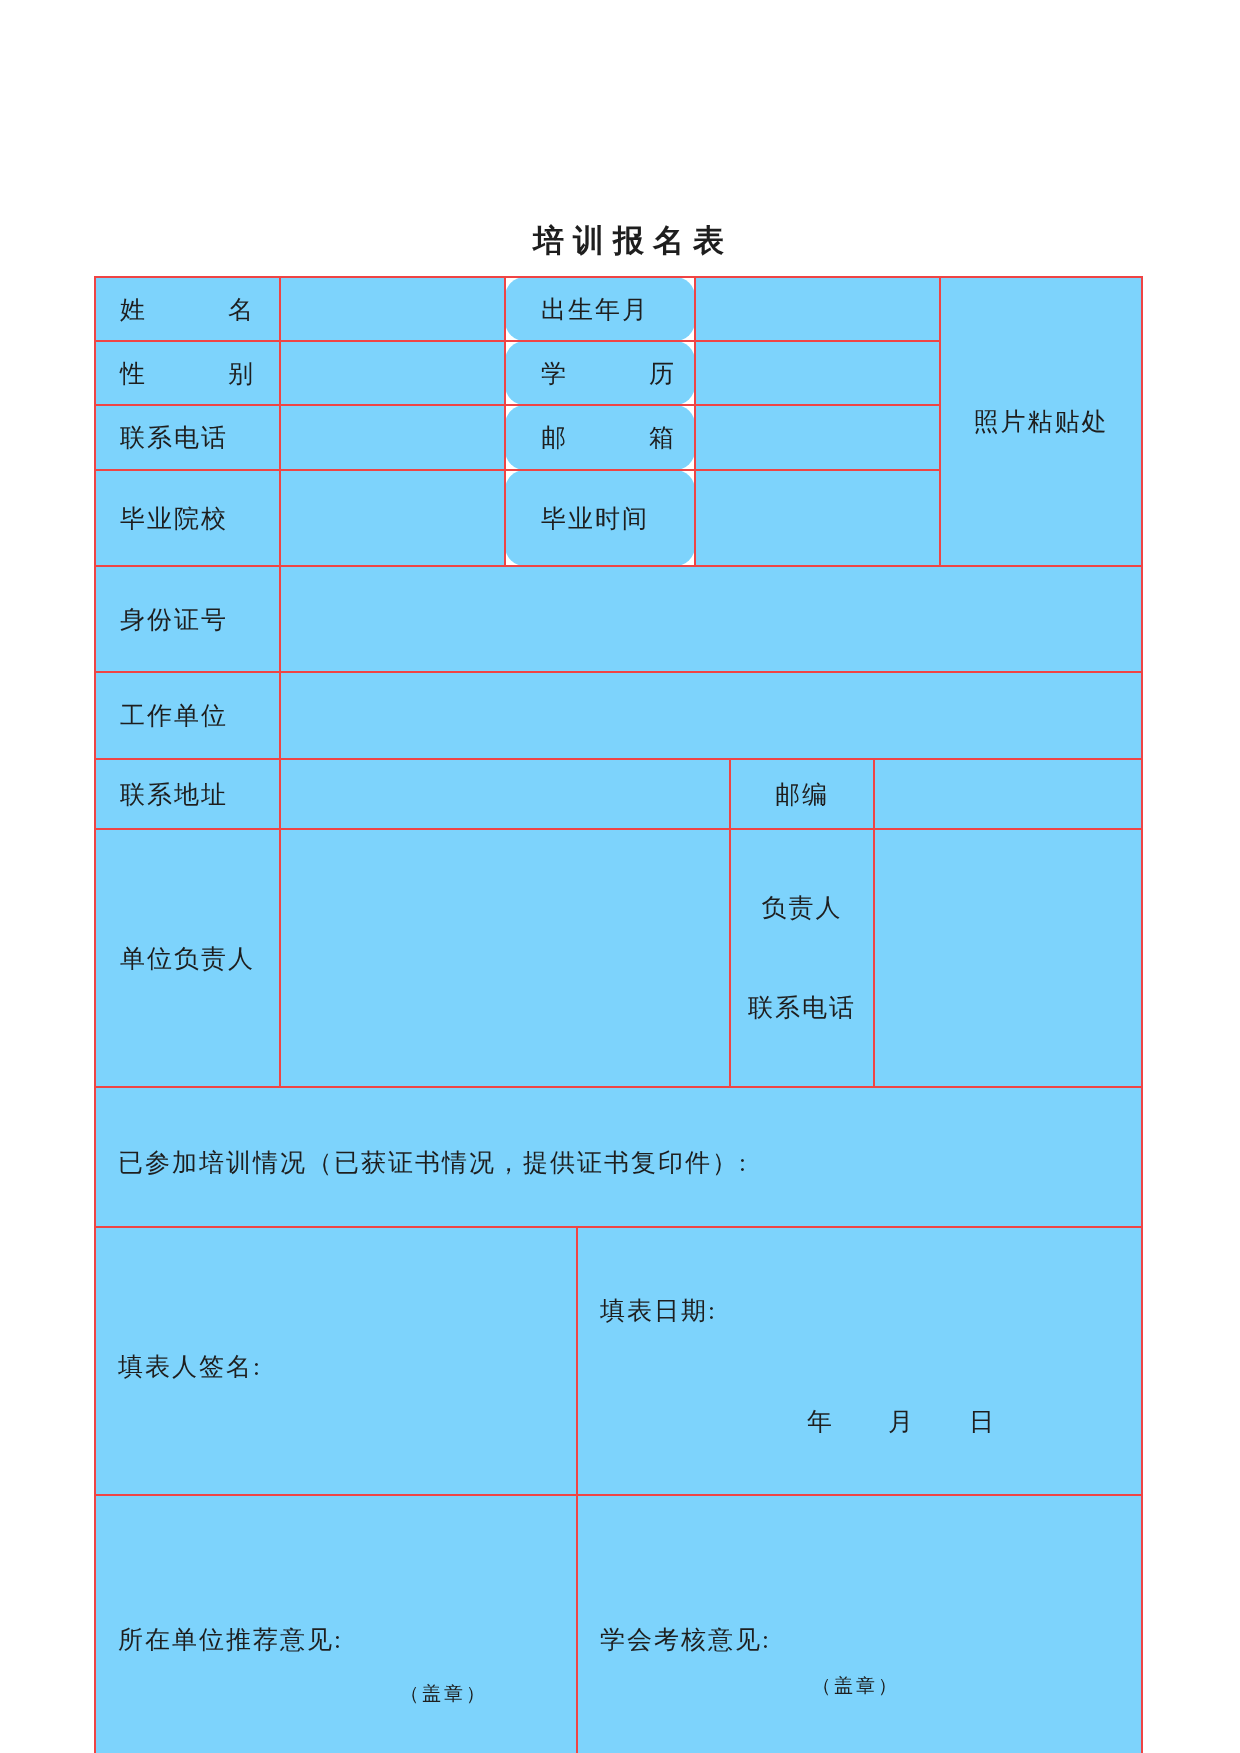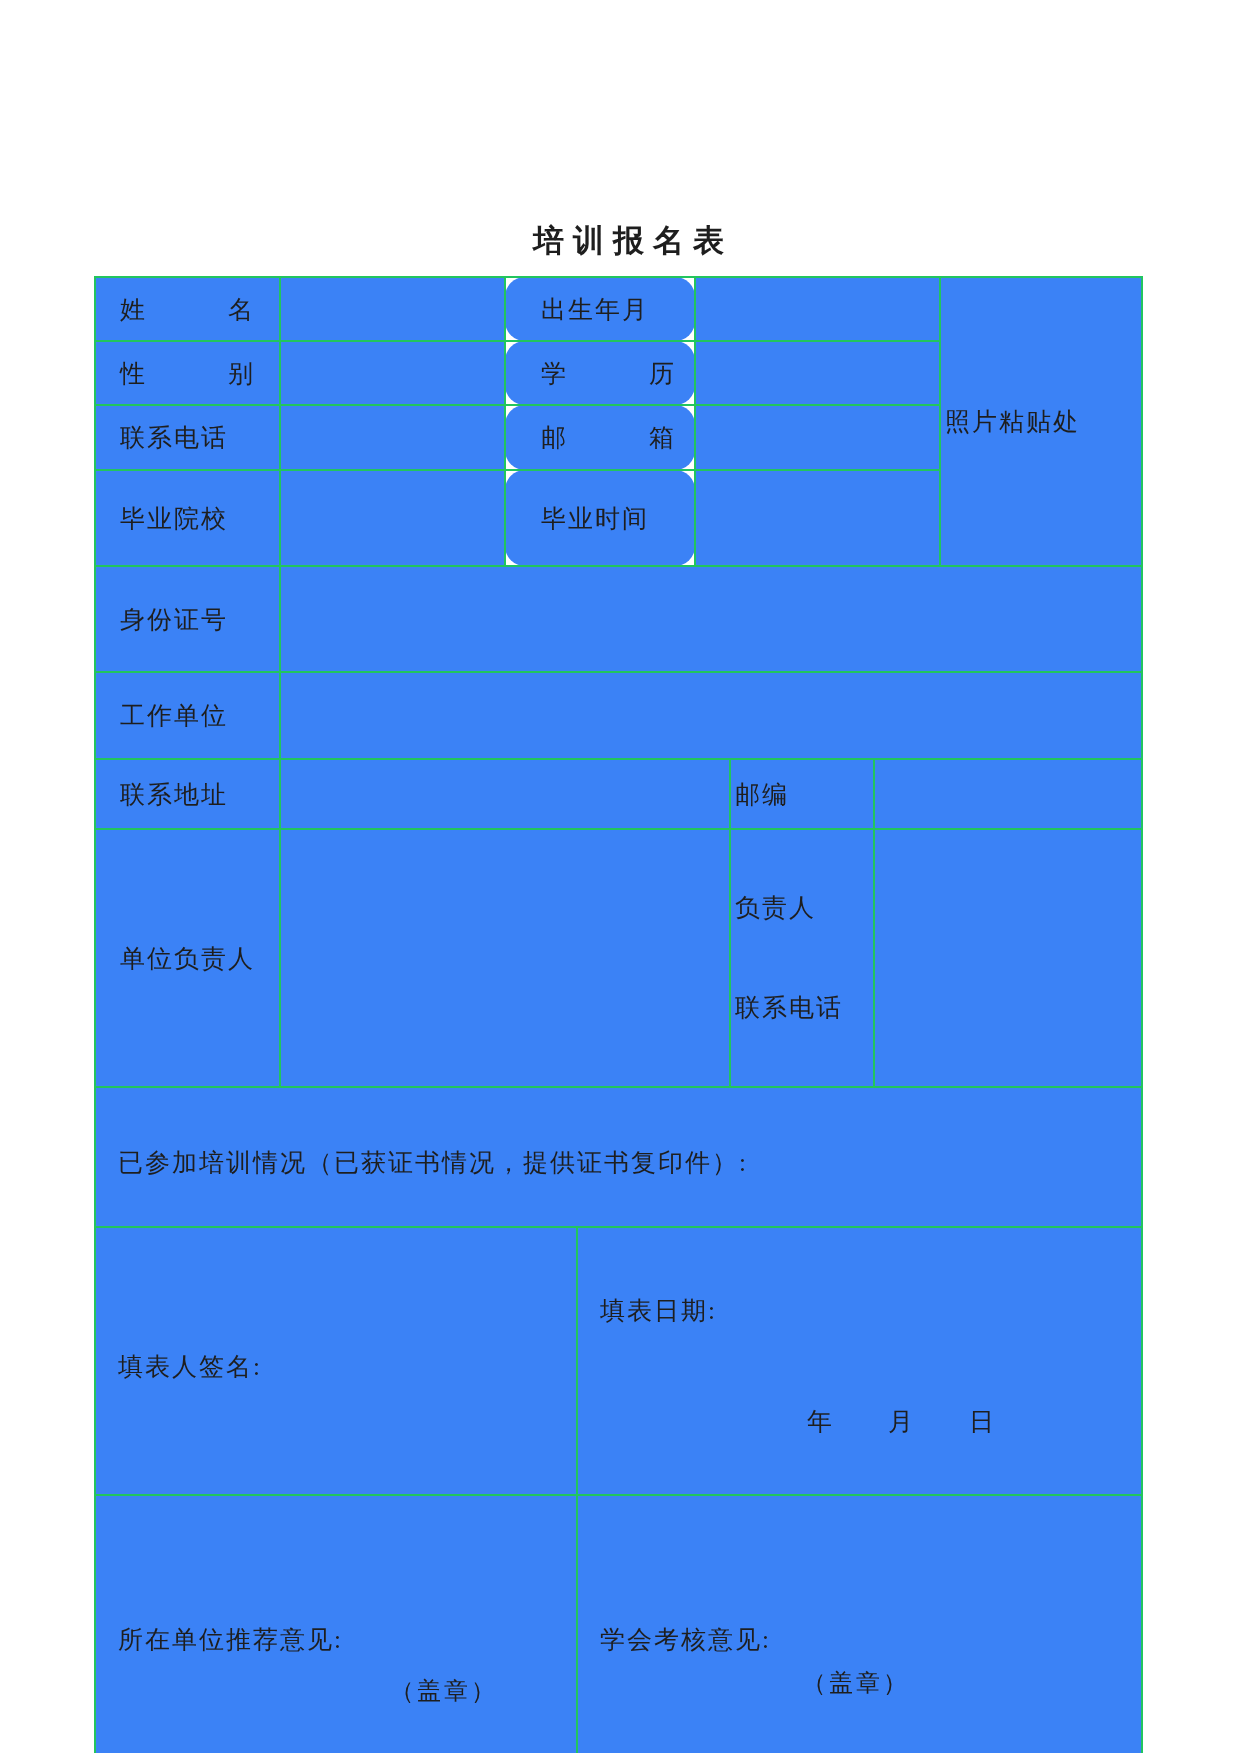--- a/index.html
+++ b/index.html
@@ -31,50 +31,50 @@
     white-space: pre;
   }
   table.form {
     position: absolute;
     left: 94px; top: 276px;
     border-collapse: collapse;
     table-layout: fixed;
     width: 1047px;
   }
   table.form td {
-    border: 2px solid #22c55e;
+    border: 2px solid #ef4444;
     font-size: 25px;
     letter-spacing: 2px;
     vertical-align: middle;
-    background: #3b82f6;
+    background: #7dd3fc;
     overflow: hidden;
     white-space: pre-wrap;
   }
   td.lbl { padding-left: 24px; text-align: left; }
   td.lbl2 { padding-left: 35px; text-align: left; border-radius: 20px; }
-  td.ctr { text-align: left; padding: 0 4px; }
+  td.ctr { text-align: center; padding: 0 4px; }
   td.blank { }
   td.top-left {
     vertical-align: top;
     text-align: left;
     padding: 10px 10px 0 22px;
   }
   .two-line span { display: block; line-height: 44px; }
   .date-line {
     margin-top: 22px;
     text-align: center;
     padding-left: 72px;
     white-space: pre;
   }
   .opinion-cell { position: relative; }
   .stamp {
     position: absolute;
     white-space: pre;
     letter-spacing: 3px;
-    font-size: 24px;
+    font-size: 19px;
   }
   .stamp-left  { left: 348px; bottom: 94px; transform: translateX(-50%); }
   .stamp-right { left: 278px; bottom: 102px; transform: translateX(-50%); }
 </style>
 </head>
 <body>
 
 <div class="page">
 
 

